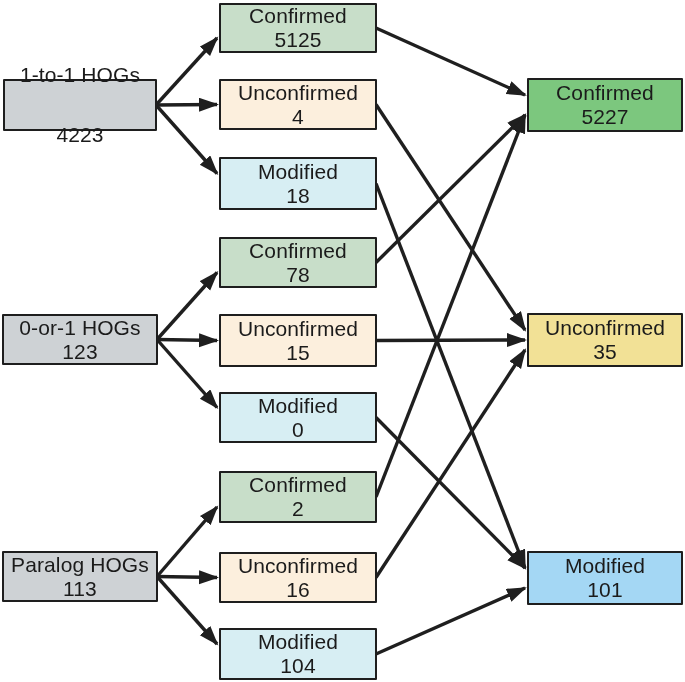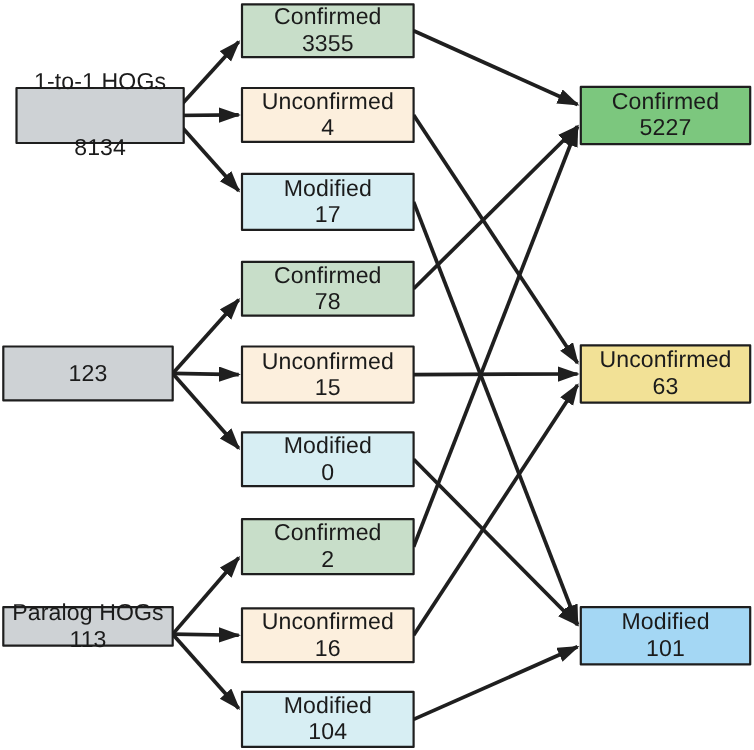--- a/index.html
+++ b/index.html
@@ -53,42 +53,43 @@
         <line x1="376" y1="497" x2="525" y2="115" stroke="#1f1f1f" stroke-width="3.4" marker-end="url(#ah)"></line>
         <line x1="376" y1="104.5" x2="525" y2="330" stroke="#1f1f1f" stroke-width="3.4" marker-end="url(#ah)"></line>
         <line x1="376" y1="340.5" x2="525" y2="340" stroke="#1f1f1f" stroke-width="3.4" marker-end="url(#ah)"></line>
         <line x1="376" y1="577.5" x2="525" y2="350" stroke="#1f1f1f" stroke-width="3.4" marker-end="url(#ah)"></line>
         <line x1="376" y1="183.5" x2="525" y2="568" stroke="#1f1f1f" stroke-width="3.4" marker-end="url(#ah)"></line>
         <line x1="376" y1="417.5" x2="525" y2="568" stroke="#1f1f1f" stroke-width="3.4" marker-end="url(#ah)"></line>
         <line x1="376" y1="654" x2="525" y2="588" stroke="#1f1f1f" stroke-width="3.4" marker-end="url(#ah)"></line>
       </g>
   </svg>
 
-<div class="node" style="left: 14px; top: 79px; width: 154px; height: 52px; background: rgb(206, 210, 213); gap: 36px;">
+<div class="node" style="left: 3px; top: 79px; width: 154px; height: 52px; background: rgb(206, 210, 213); gap: 36px;">
       <span>1-to-1 HOGs</span>
-      <span>8134</span>
+      <span>4223</span>
     </div>
     <div class="node" style="left: 2px; top: 314px; width: 156px; height: 51px; background: rgb(206, 210, 213);">
+      <span>0-or-1 HOGs</span>
       <span>123</span>
     </div>
-    <div class="node" style="left: 2px; top: 551px; width: 156px; height: 37px; background: rgb(206, 210, 213);">
+    <div class="node" style="left: 2px; top: 551px; width: 156px; height: 51px; background: rgb(206, 210, 213);">
       <span>Paralog HOGs</span>
       <span>113</span>
     </div>
     <div class="node" style="left: 219px; top: 3px; width: 158px; height: 50px; background: rgb(200, 222, 201);">
       <span>Confirmed</span>
-      <span>3355</span>
+      <span>5125</span>
     </div>
     <div class="node" style="left: 219px; top: 79px; width: 158px; height: 51px; background: rgb(252, 239, 221);">
       <span>Unconfirmed</span>
       <span>4</span>
     </div>
     <div class="node" style="left: 219px; top: 157px; width: 158px; height: 53px; background: rgb(215, 238, 243);">
       <span>Modified</span>
-      <span>17</span>
+      <span>18</span>
     </div>
     <div class="node" style="left: 219px; top: 237px; width: 158px; height: 51px; background: rgb(200, 222, 201);">
       <span>Confirmed</span>
       <span>78</span>
     </div>
     <div class="node" style="left: 219px; top: 314px; width: 158px; height: 53px; background: rgb(252, 239, 221);">
       <span>Unconfirmed</span>
       <span>15</span>
     </div>
     <div class="node" style="left: 219px; top: 392px; width: 158px; height: 51px; background: rgb(215, 238, 243);">
@@ -106,19 +107,19 @@
     <div class="node" style="left: 219px; top: 628px; width: 158px; height: 52px; background: rgb(215, 238, 243);">
       <span>Modified</span>
       <span>104</span>
     </div>
     <div class="node" style="left: 527px; top: 78px; width: 156px; height: 54px; background: rgb(124, 199, 126);">
       <span>Confirmed</span>
       <span>5227</span>
     </div>
     <div class="node" style="left: 527px; top: 313px; width: 156px; height: 54px; background: rgb(242, 225, 150);">
       <span>Unconfirmed</span>
-      <span>63</span>
+      <span>35</span>
     </div>
     <div class="node" style="left: 527px; top: 551px; width: 156px; height: 54px; background: rgb(164, 215, 244);">
       <span>Modified</span>
       <span>101</span>
     </div>
   </div>
 
 </body></html>

